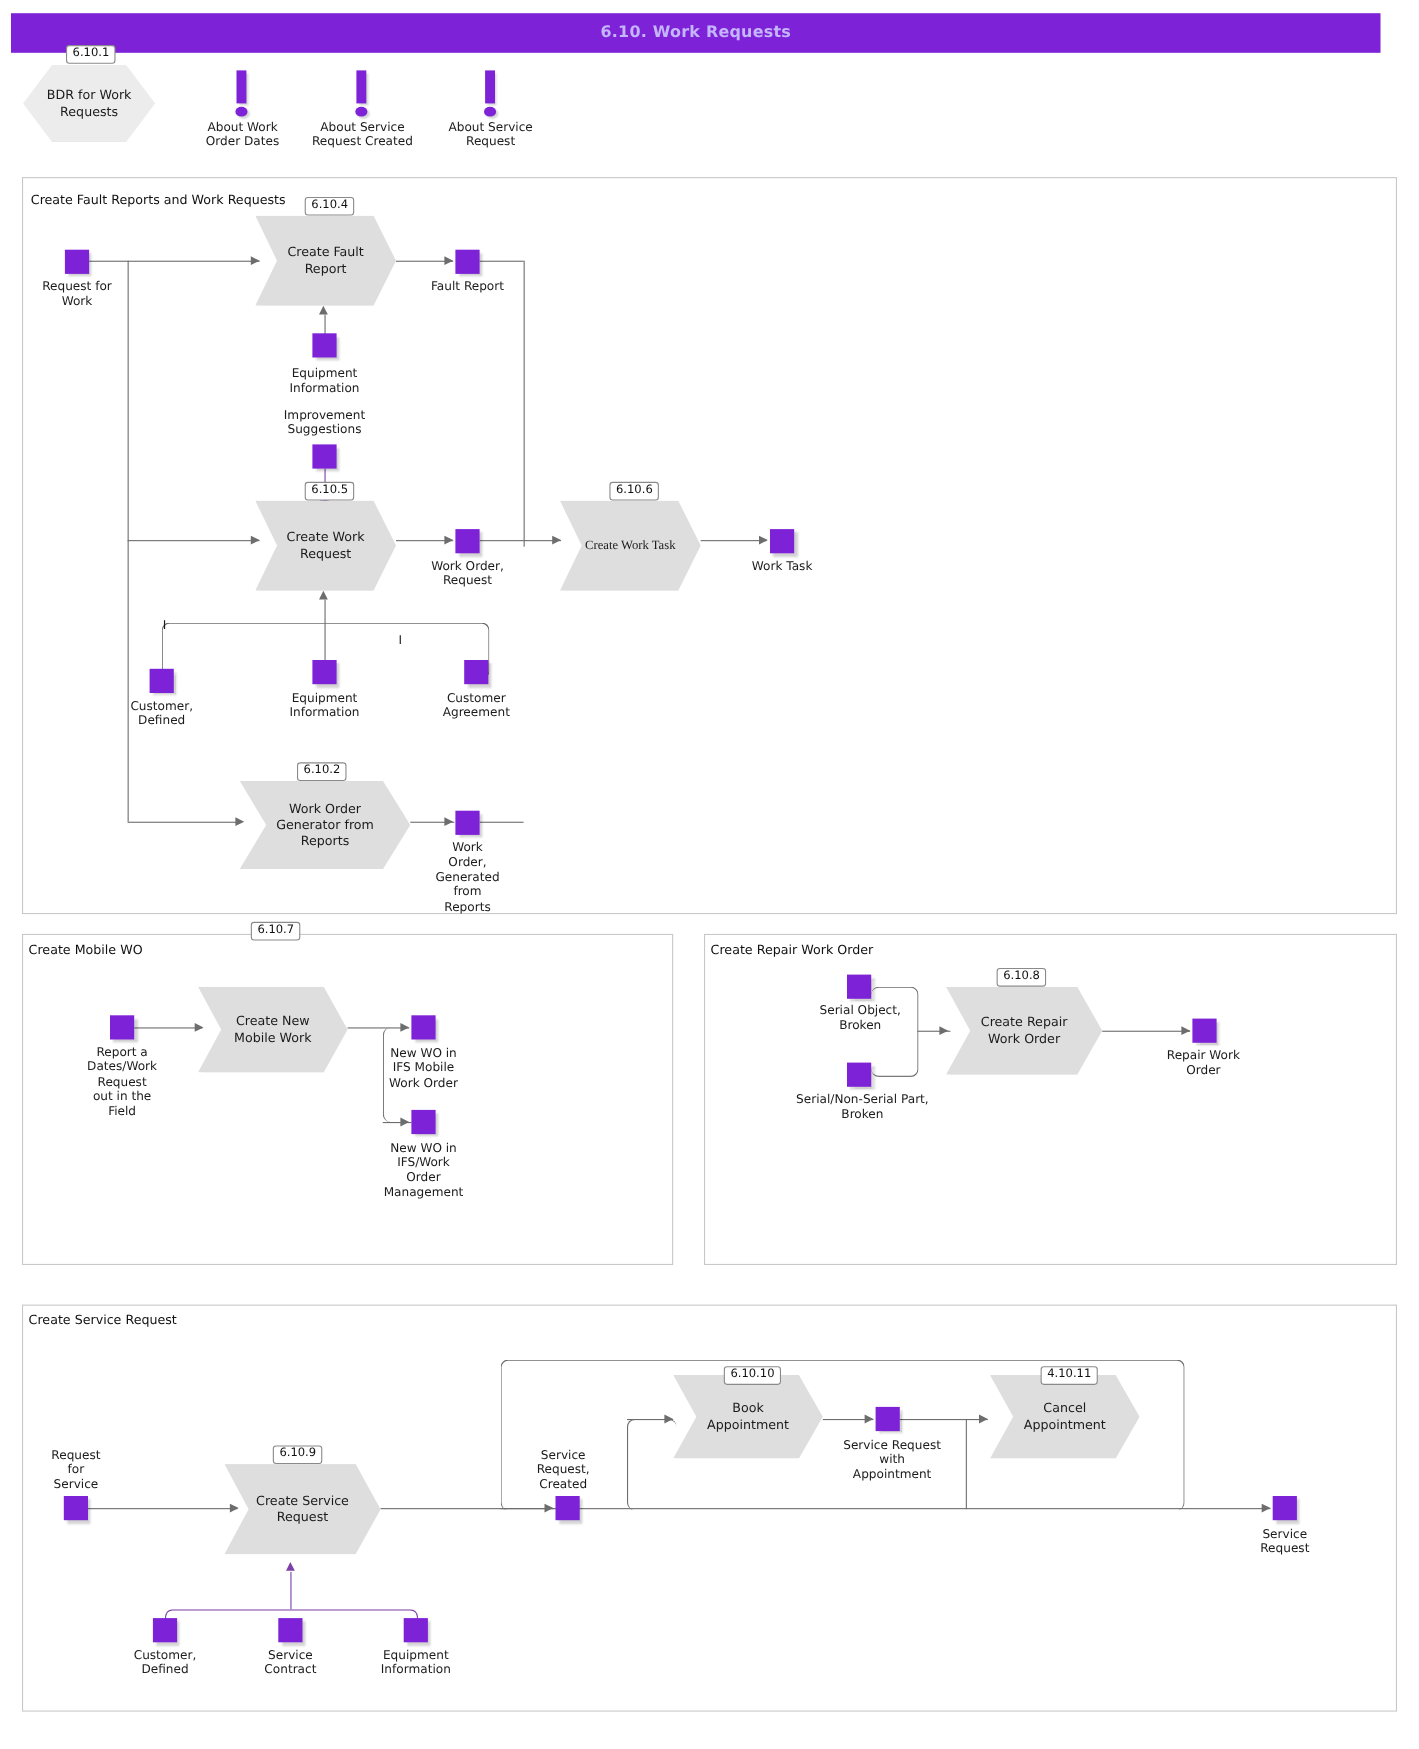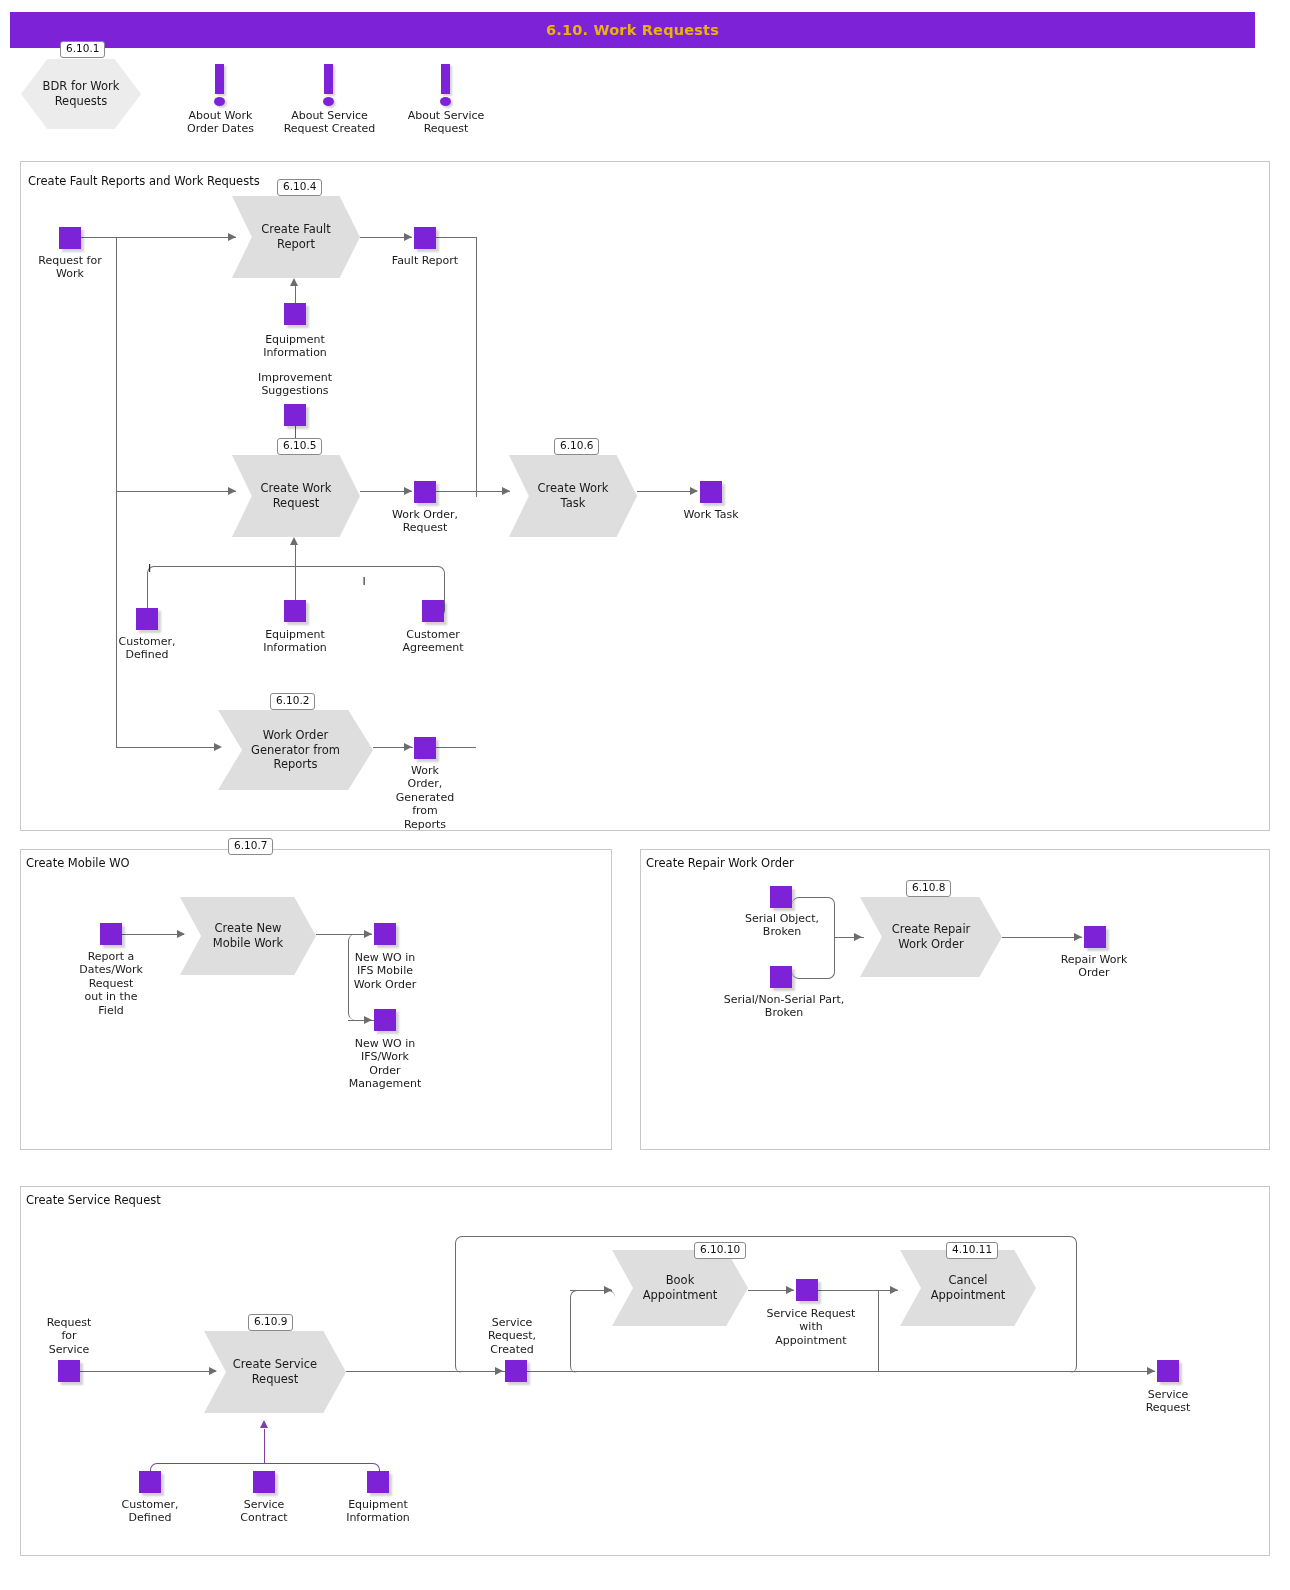--- a/index.html
+++ b/index.html
@@ -5,21 +5,21 @@
   html,body{margin:0;padding:0;background:#ffffff;}
   body{width:1290px;height:1590px;position:relative;
        font-family:"DejaVu Sans","Liberation Sans",sans-serif;
        -webkit-font-smoothing:antialiased;}
 
   .abs{position:absolute;}
 
   
   #header-bar{left:10px;top:12px;width:1245px;height:36px;background:#7E22D8;
               display:flex;align-items:center;justify-content:center;}
-  #header-title{color:#eab308;font-size:14.5px;font-weight:bold;letter-spacing:.2px;}
+  #header-title{color:#c4b5fd;font-size:14.5px;font-weight:bold;letter-spacing:.2px;}
 
   
   .panel{border:1px solid #c8c8cc;background:#ffffff;box-sizing:border-box;}
   .panel-title{position:absolute;font-size:11.5px;color:#111;white-space:nowrap;}
 
   
   .proc{position:absolute;box-sizing:border-box;}
   .proc .shp{position:absolute;left:0;top:0;width:100%;height:100%;
        background:#dedede;
        clip-path:polygon(0 0,84% 0,100% 50%,84% 100%,0 100%,15.5% 50%);
@@ -162,21 +162,21 @@
 <div class="ln lh" style="left:360px;top:491px;width:52px;"></div>
 <div class="arr arr-r" style="left:404px;top:487px;"></div>
 <div class="node" style="left:414px;top:481px;"></div>
 <div class="cap" style="left:374px;top:508px;width:102px;">Work Order,
 Request</div>
 
 <div class="ln lh" style="left:436px;top:491px;width:74px;"></div>
 <div class="arr arr-r" style="left:502px;top:487px;"></div>
 
 <div class="tag" style="left:554px;top:438px;">6.10.6</div>
-<div class="proc" style="left:509px;top:455px;width:128px;height:82px;">
+<div class="proc" style="left:509px;top:455px;width:128px;height:82px;font-family:Liberation Serif, serif;">
   <div class="shp"></div>
   <div class="lbl">Create Work
 Task</div>
 </div>
 <div class="ln lh" style="left:637px;top:491px;width:60px;"></div>
 <div class="arr arr-r" style="left:690px;top:487px;"></div>
 <div class="node" style="left:700px;top:481px;"></div>
 <div class="cap" style="left:660px;top:508px;width:102px;">Work Task</div>
 
 <div class="rc" style="left:147px;top:566px;width:296px;height:50px;
@@ -320,21 +320,21 @@
 Created</div>
 
 <div class="rc" style="left:455px;top:1236px;width:620px;height:136px;
      border-bottom:none;"></div>
 
 <div class="rc" style="left:570px;top:1290px;width:44px;height:82px;
      border-top:1px solid #6d6d6d;border-right:none;border-bottom:none;"></div>
 <div class="ln lh" style="left:570px;top:1290px;width:42px;"></div>
 <div class="arr arr-r" style="left:604px;top:1286px;"></div>
 
-<div class="tag" style="left:658px;top:1242px;margin-left:36px;">6.10.10</div>
+<div class="tag" style="left:658px;top:1242px;">6.10.10</div>
 <div class="proc" style="left:612px;top:1250px;width:136px;height:76px;">
   <div class="shp"></div>
   <div class="lbl">Book
 Appointment</div>
 </div>
 
 <div class="ln lh" style="left:748px;top:1290px;width:46px;"></div>
 <div class="arr arr-r" style="left:786px;top:1286px;"></div>
 <div class="node" style="left:796px;top:1279px;"></div>
 <div class="cap" style="left:755px;top:1307px;width:112px;">Service Request

